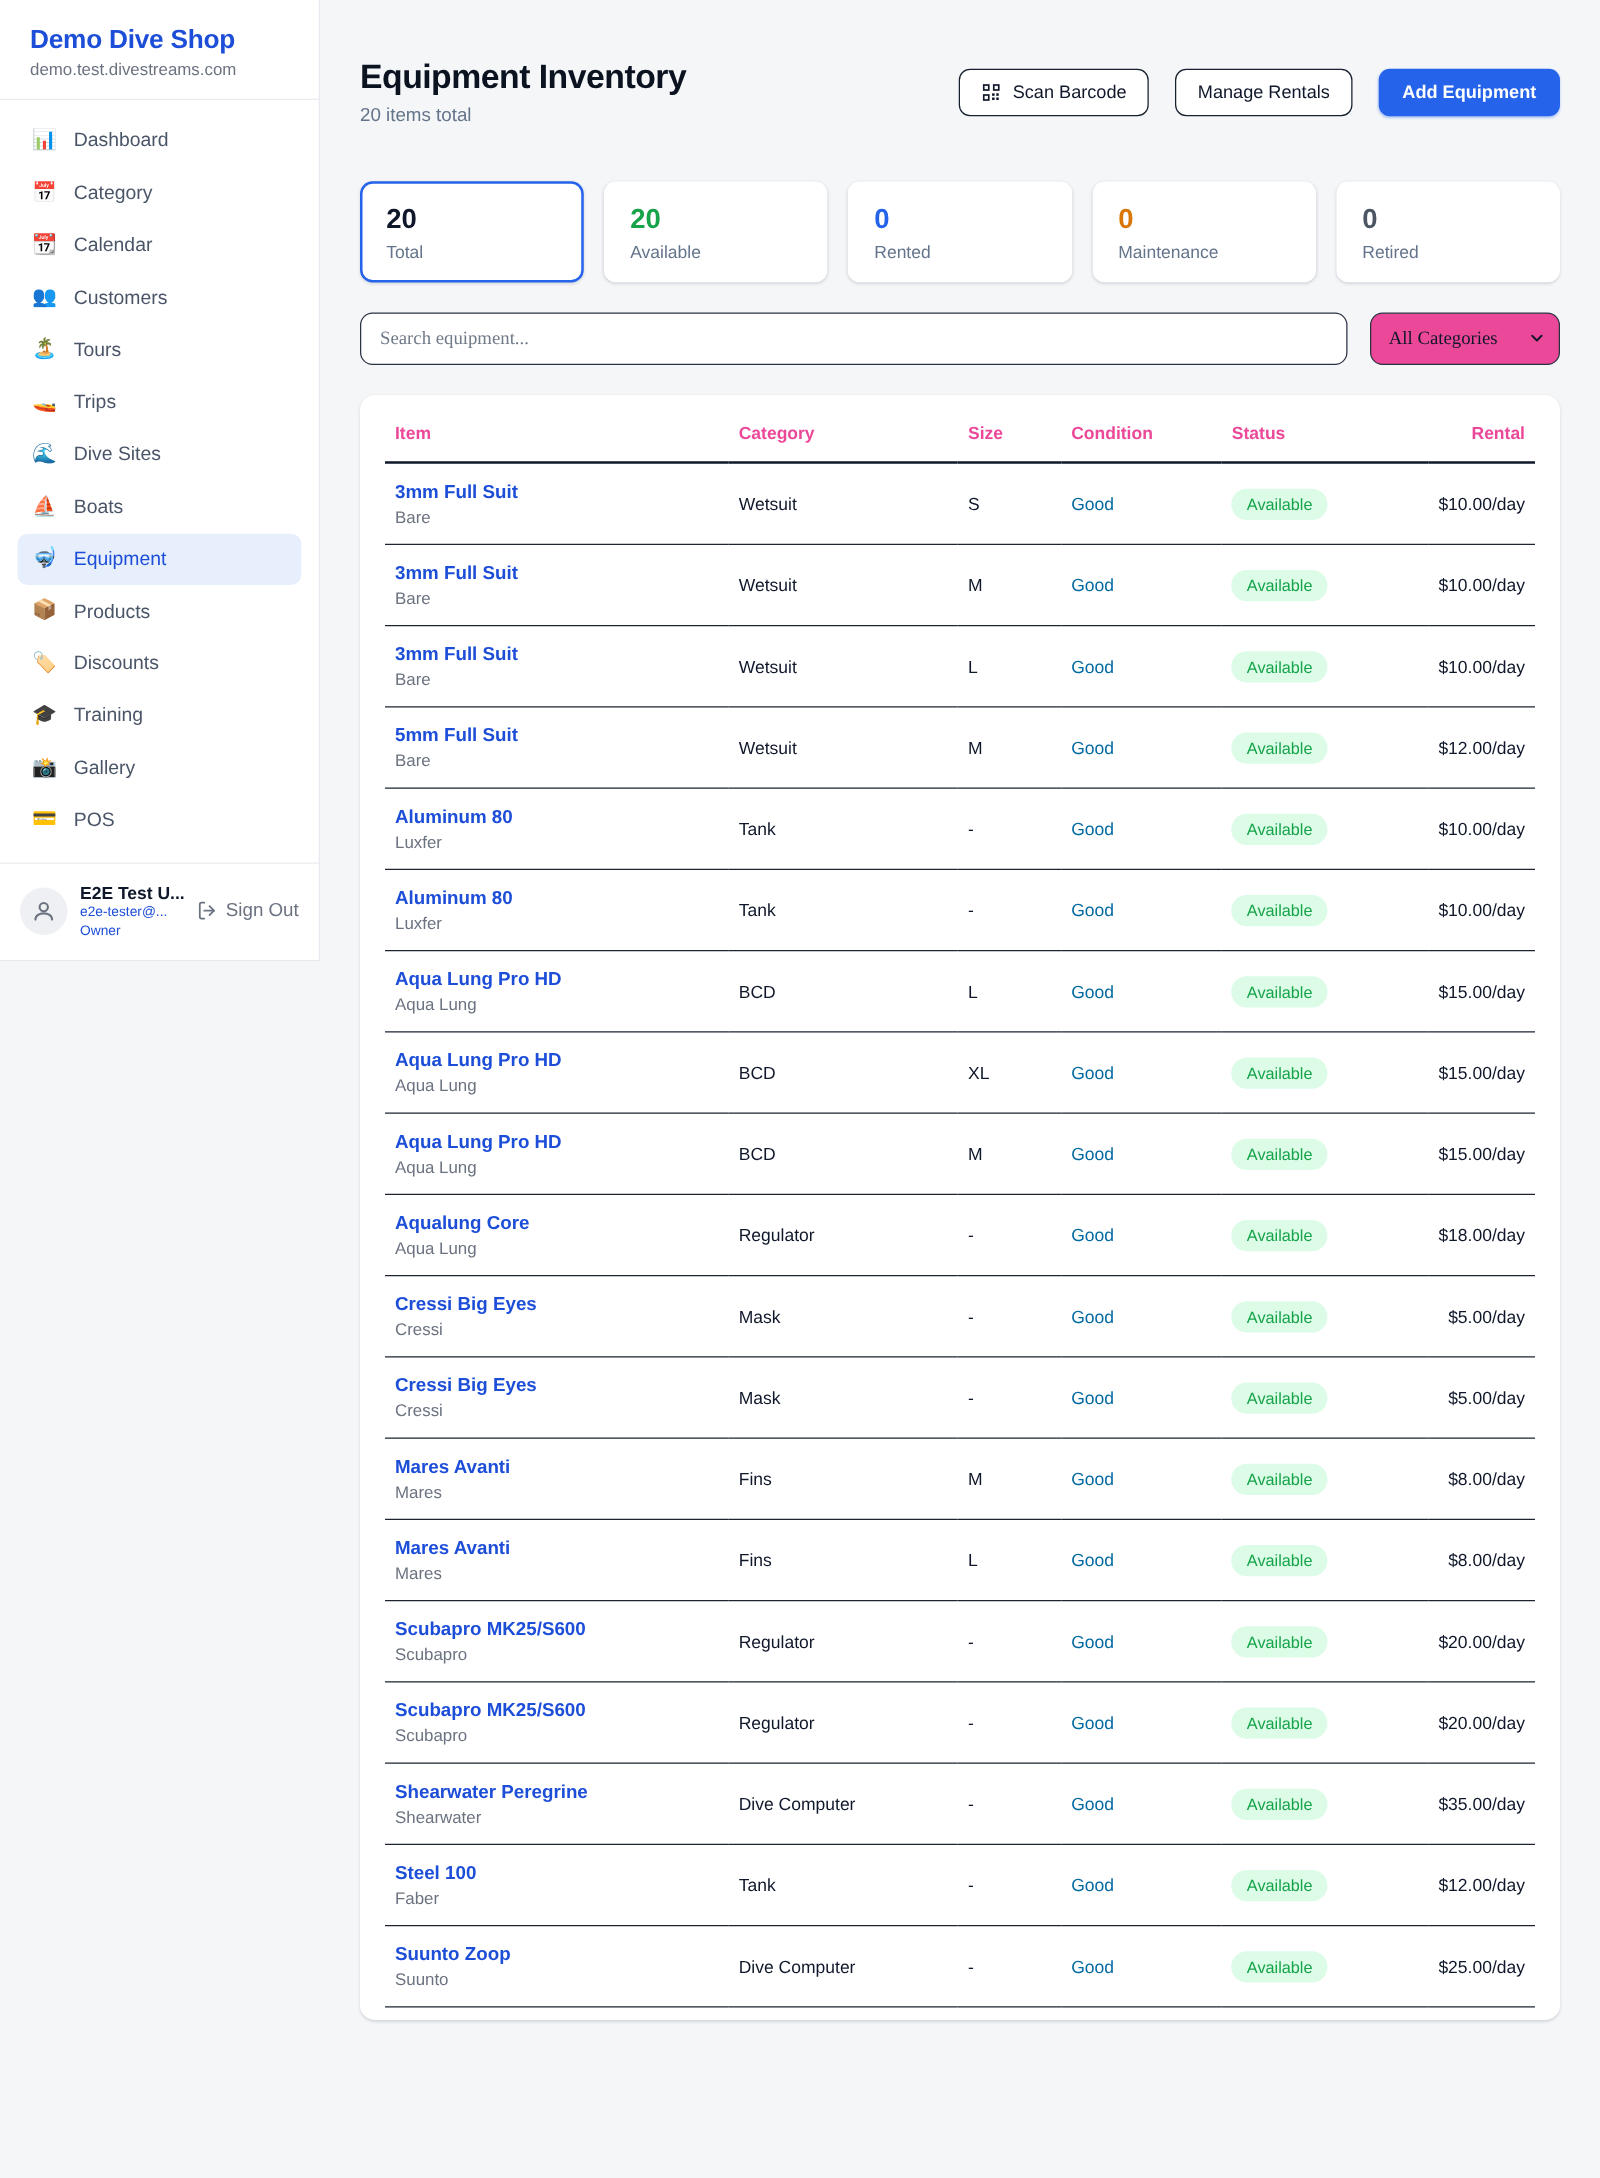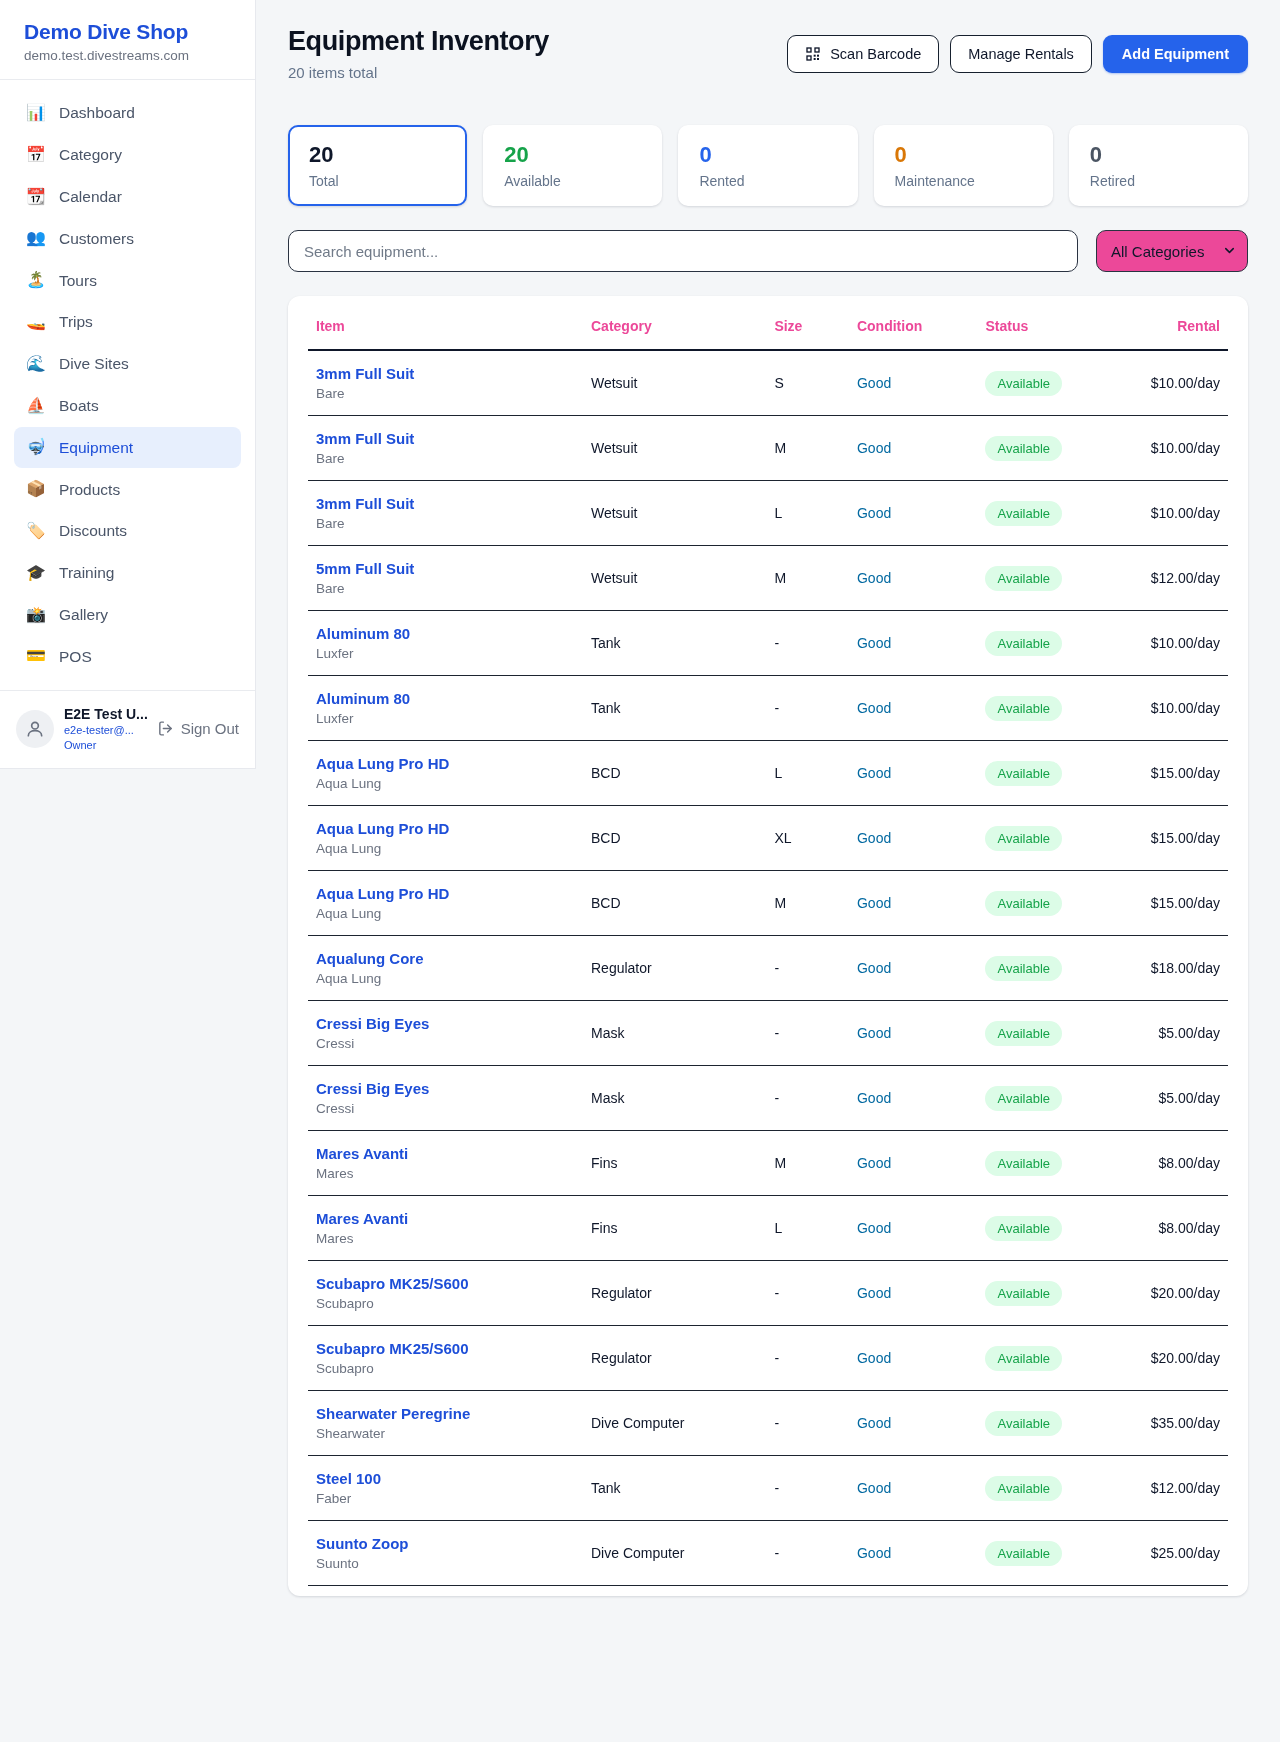--- a/index.html
+++ b/index.html
@@ -44,24 +44,24 @@
     background: #eef0f3; display: flex; align-items: center; justify-content: center;
     flex-shrink: 0;
   }
   .user-info { flex: 1; min-width: 0; line-height: 1.3; }
   .user-name { font-size: 14px; font-weight: 700; color: #0f172a; white-space: nowrap; }
   .user-email, .user-role { font-size: 11px; color: #1d4ed8; white-space: nowrap; }
   .signout { display: flex; align-items: center; gap: 7px; color: #6b7280; font-size: 15px; cursor: pointer; white-space: nowrap; }
 
   
   .main { flex: 1; padding: 26px 32px 0; min-width: 0; }
-  .header-row { display: flex; justify-content: space-between; align-items: center; }
+  .header-row { display: flex; justify-content: space-between; align-items: center; margin-top: 20px; }
   .page-title { font-size: 27px; font-weight: 800; color: #0b1220; letter-spacing: -0.4px; }
   .page-subtitle { font-size: 15px; color: #64748b; margin-top: 7px; }
-  .header-actions { display: flex; gap: 11px; }
+  .header-actions { display: flex; gap: 21px; }
   .btn-outline {
     display: inline-flex; align-items: center; gap: 9px;
     background: #fff; border: 1px solid #16202e; border-radius: 9px;
     padding: 10px 17px; font-size: 14.5px; font-weight: 500; color: #0f172a;
     font-family: inherit; cursor: pointer;
   }
   .btn-primary {
     background: #2563eb; color: #fff; border: none; border-radius: 9px;
     padding: 11px 19px; font-size: 14.5px; font-weight: 600;
     font-family: inherit; cursor: pointer;
@@ -75,21 +75,21 @@
     padding: 15px 19px; border: 2px solid transparent;
     box-shadow: 0 1px 2px rgba(16,24,40,.05), 0 1px 3px rgba(16,24,40,.09);
     cursor: pointer;
     margin-top: 16px;
   }
   .stat-card.selected { border-color: #2563eb; }
   .stat-value { font-size: 22px; font-weight: 700; }
   .stat-label { font-size: 14px; color: #64748b; margin-top: 5px; }
 
   
-  .filter-row { display: flex; gap: 18px; margin-top: 24px; }
+  .filter-row { display: flex; gap: 18px; margin-top: 24px; font-family: Liberation Serif, serif; }
   .search-input {
     flex: 1; height: 42px; border: 1px solid #2a3342; border-radius: 10px;
     padding: 0 15px; font-size: 15px; font-family: inherit; background: #fff; color: #0f172a;
   }
   .search-input::placeholder { color: #707a88; }
   .select-wrap { position: relative; width: 152px; flex-shrink: 0; }
   .select-wrap select {
     appearance: none; -webkit-appearance: none;
     width: 100%; height: 42px; border: 1px solid #2a3342; border-radius: 10px;
     padding: 0 32px 0 14px; font-size: 15px; font-family: inherit;

